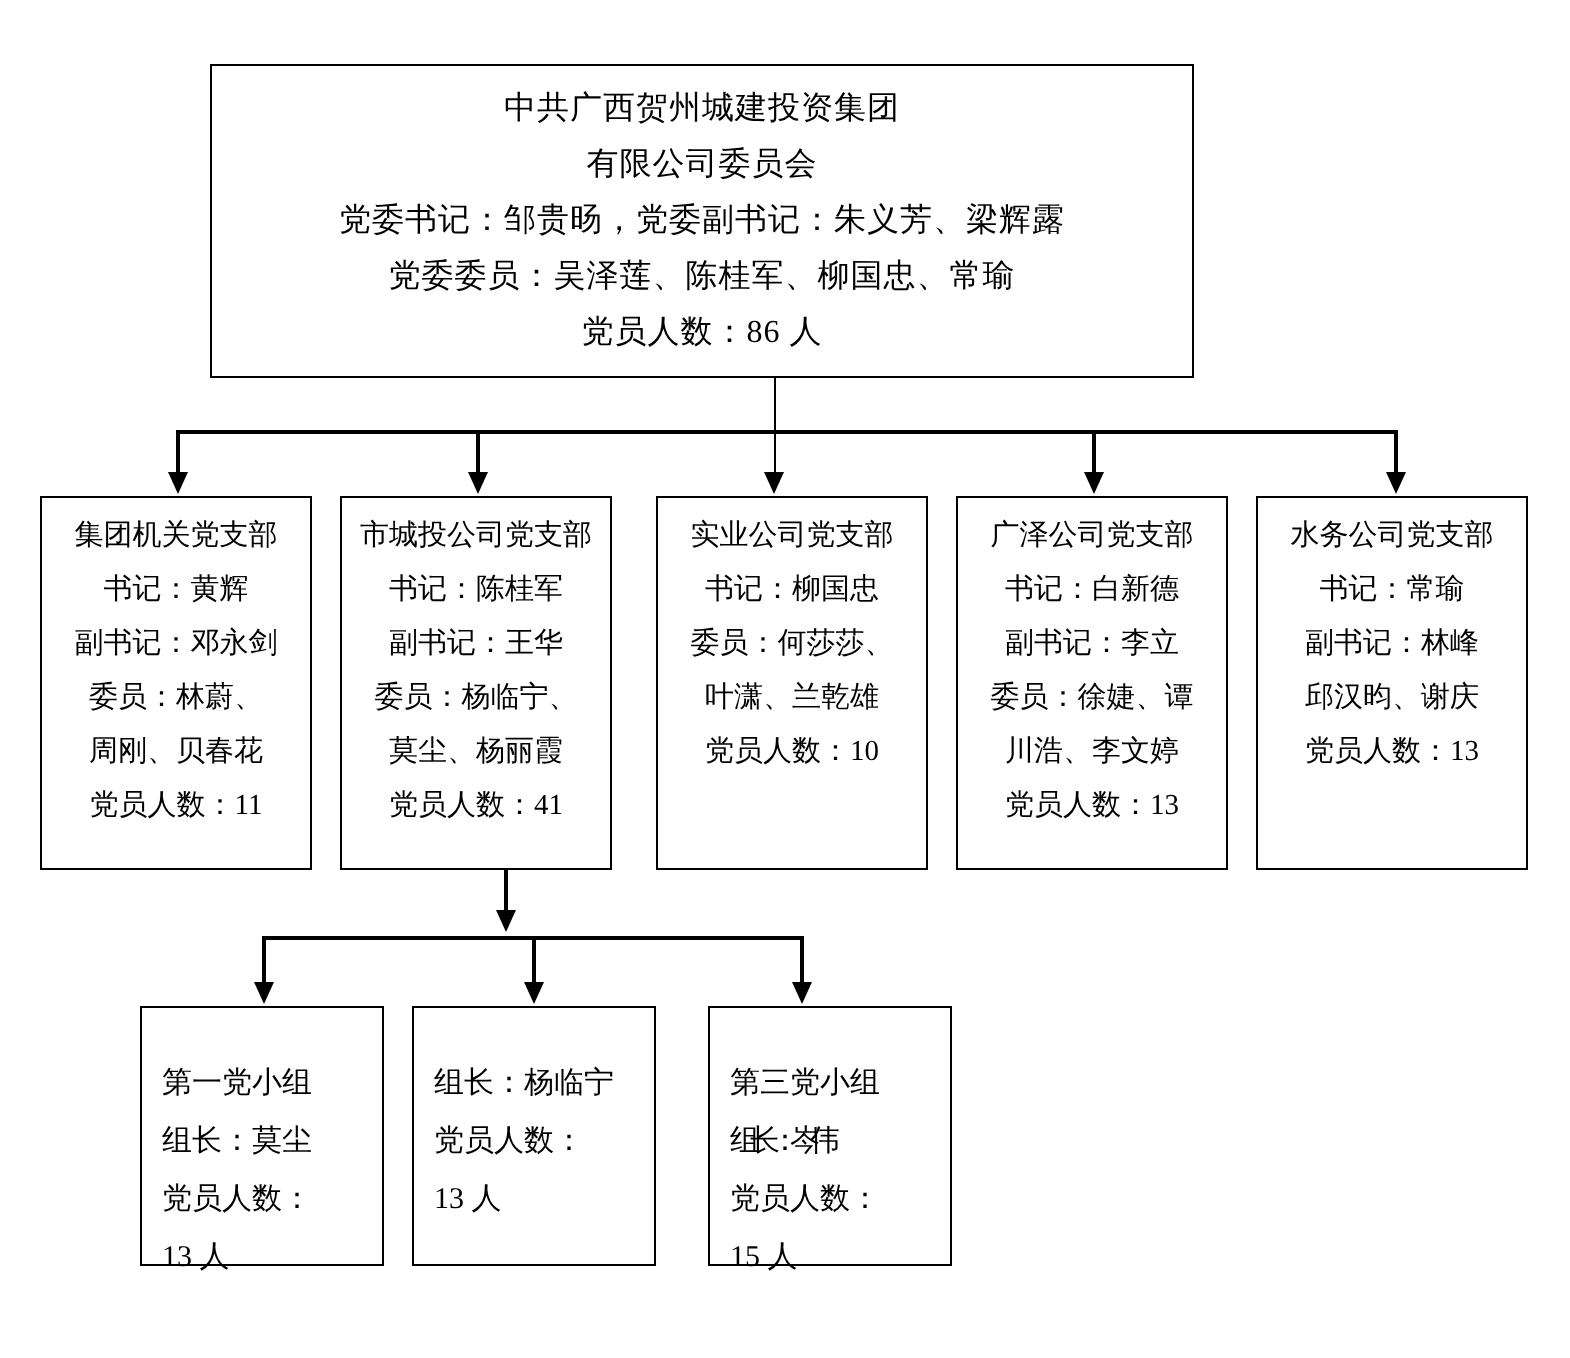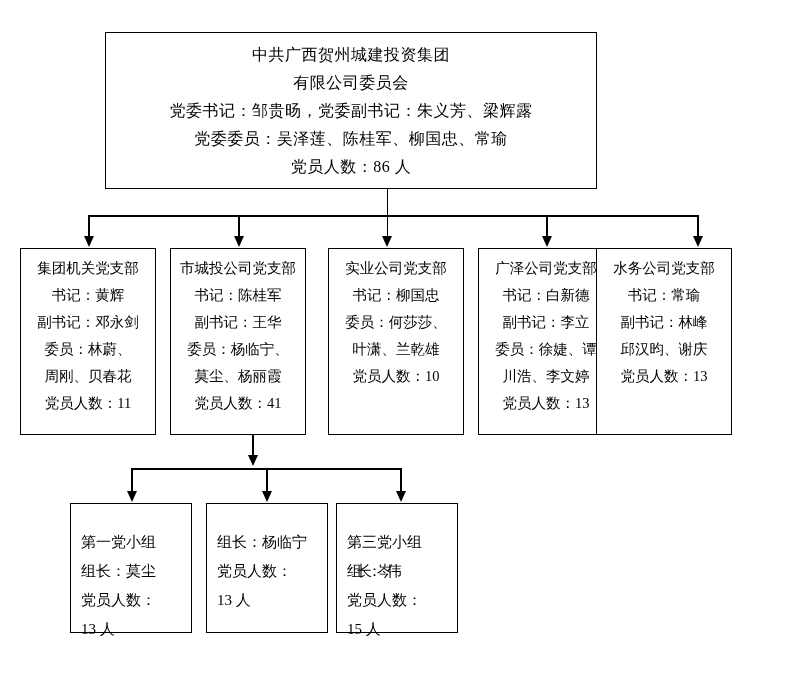--- a/index.html
+++ b/index.html
@@ -58,38 +58,38 @@
     font-size: 14.5px;
     line-height: 27px;
   }
   .branch .line.title {
     font-size: 14.5px;
   }
   #node-b1 { left: 20px; }
   #node-b2 { left: 170px; }
   #node-b3 { left: 328px; }
   #node-b4 { left: 478px; }
-  #node-b5 { left: 596px; }
+  #node-b5 { left: 628px; }
   
   .group {
     top: 503px;
     width: 122px;
     height: 130px;
     padding: 24px 6px 6px 10px;
     justify-content: flex-start;
     align-items: flex-start;
   }
   .group .line {
     font-size: 15px;
     line-height: 29px;
     text-align: left;
   }
   #node-g1 { left: 70px; }
   #node-g2 { left: 206px; }
-  #node-g3 { left: 336px; }
+  #node-g3 { left: 354px; }
   .group .line.leader-squish {
     letter-spacing: -5px;
   }
   
   .conn {
     position: absolute;
     background: #000000;
   }
   .vline { width: 1.5px; }
   .hline { height: 1.5px; }

